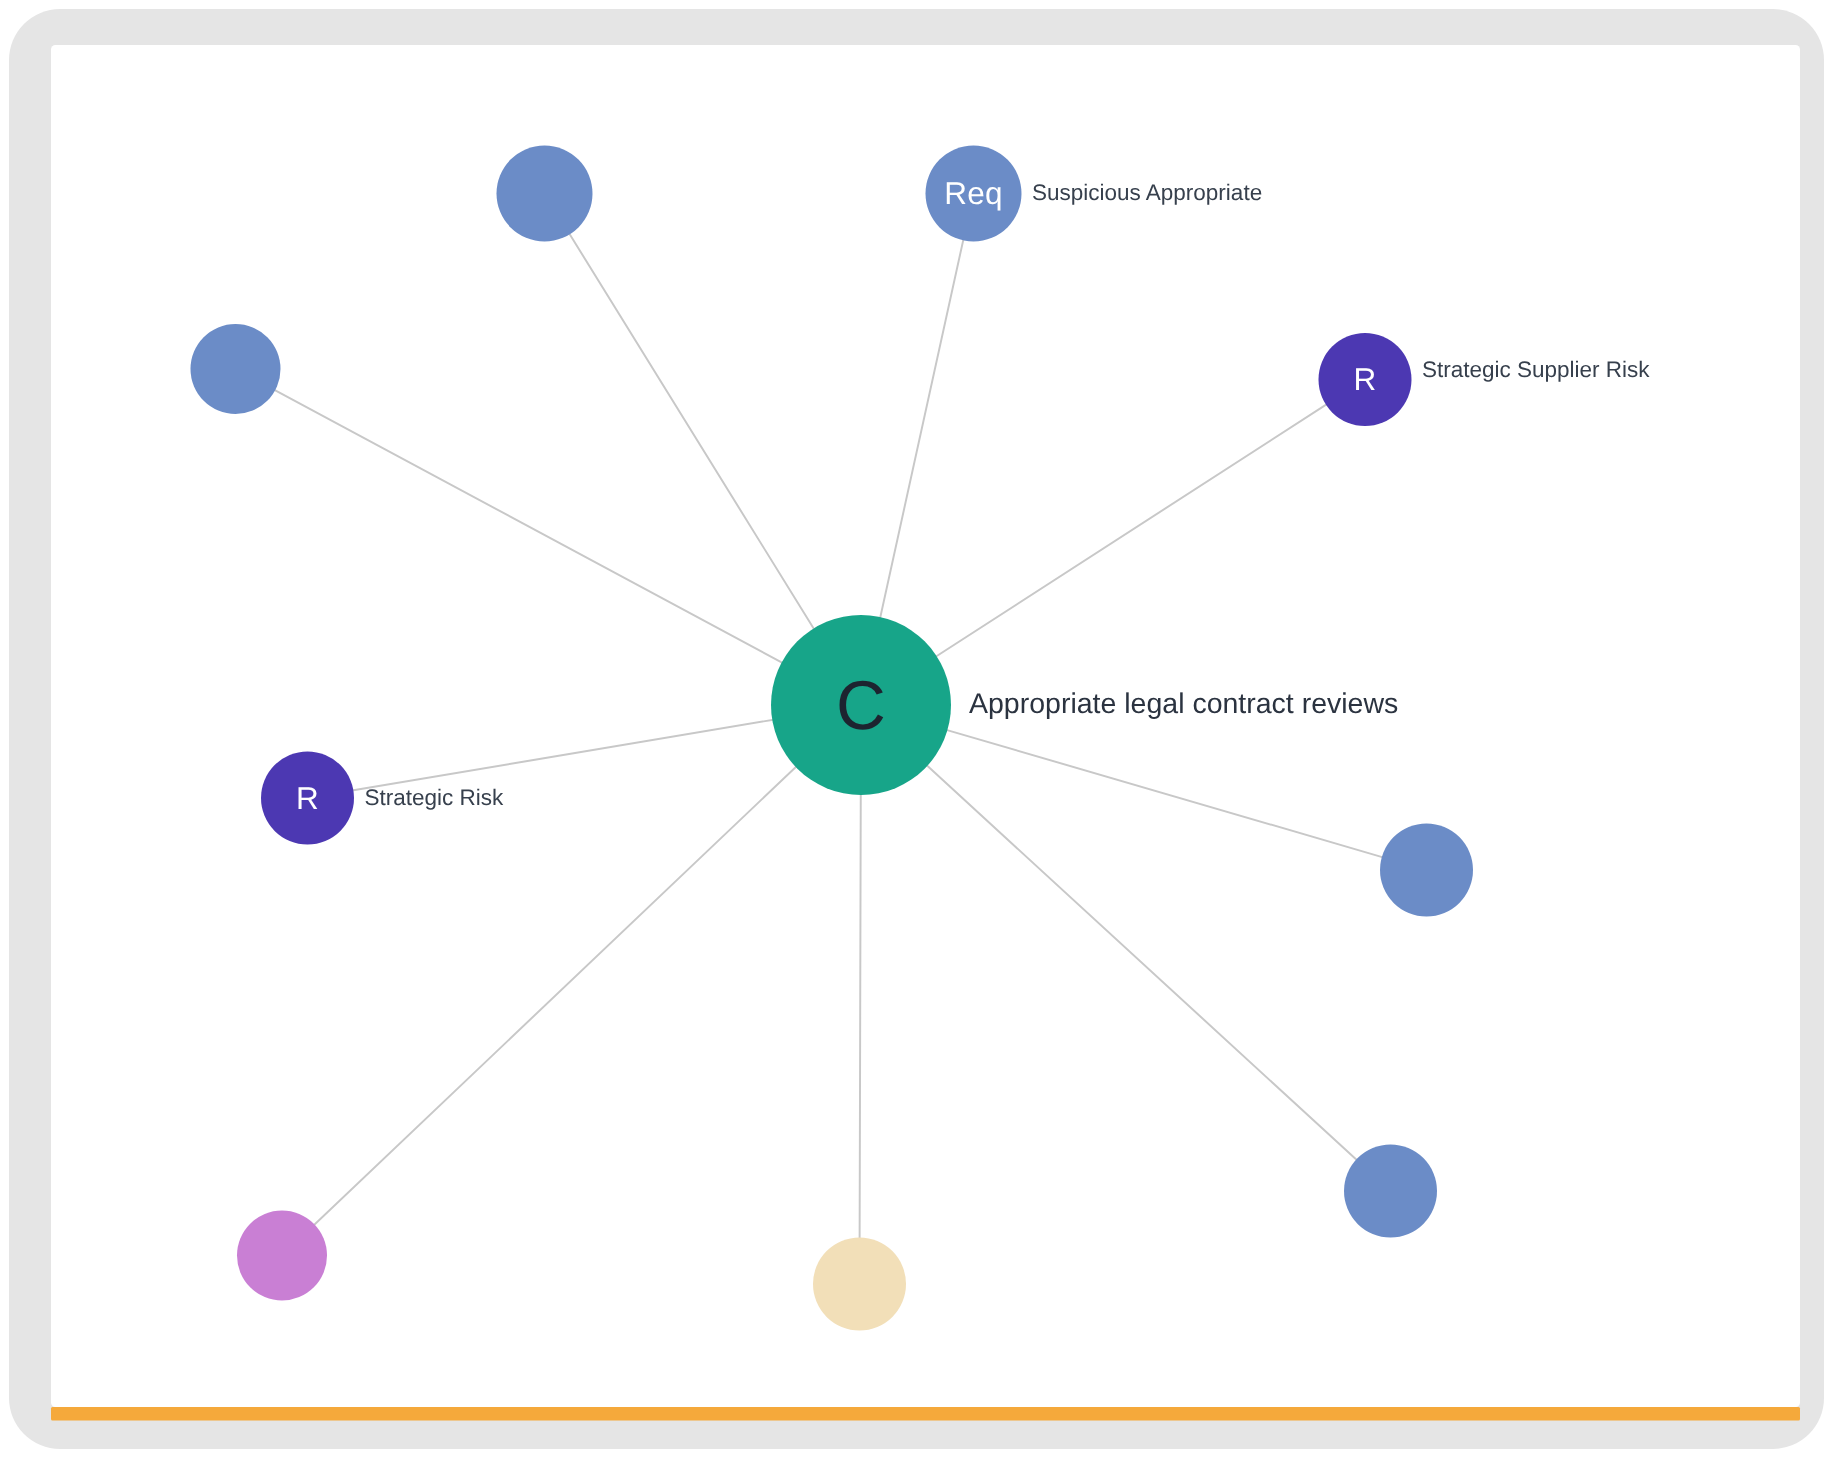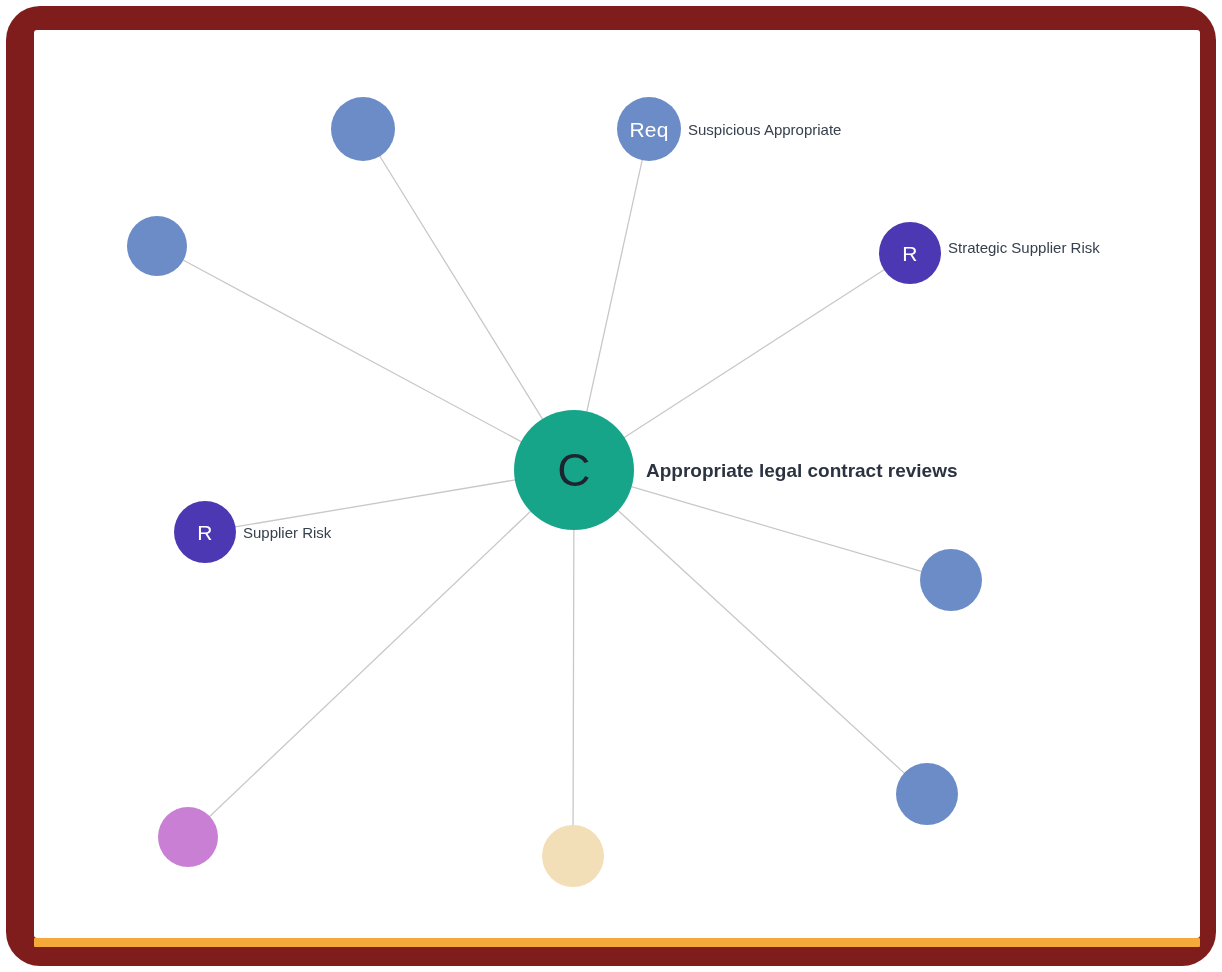--- a/index.html
+++ b/index.html
@@ -16,21 +16,21 @@
     overflow: hidden;
     background: #ffffff;
   }
   
   #window-frame {
     position: absolute;
     left: 6px;
     top: 6px;
     width: 1210px;
     height: 960px;
-    background: #7f1d1d;
+    background: #e5e5e5;
     border-radius: 34px;
     box-sizing: border-box;
   }
   #window-inner {
     position: absolute;
     left: 28px;
     top: 24px;
     width: 1166px;
     height: 908px;
     background: #ffffff;
@@ -88,21 +88,21 @@
     white-space: nowrap;
     color: #37404d;
     font-family: "Liberation Sans", sans-serif;
     font-size: 15px;
     line-height: 1;
     user-select: none;
   }
   .node-label.center-label {
     color: #2b3340;
     font-size: 19px;
-    font-weight: bold;
+    font-weight: normal;
   }
 </style>
 </head>
 <body>
 
 <div id="app-root">
 
   <div id="window-frame">
 
     <div id="window-inner">
@@ -126,21 +126,21 @@
             </div>
             <div class="node-label" style="left: 654px; top: 99px; transform: translateY(-50%);">Suspicious Appropriate</div>
             <div class="graph-node" style="left: 845px; top: 192px; width: 62px; height: 62px; background: rgb(76, 56, 178);">
               <span class="node-initial" style="font-size: 21px;">R</span>
             </div>
             <div class="node-label" style="left: 914px; top: 217px; transform: translateY(-50%);">Strategic Supplier Risk</div>
             <div class="graph-node" style="left: 93px; top: 186px; width: 60px; height: 60px; background: rgb(107, 140, 199);"></div>
             <div class="graph-node" style="left: 140px; top: 471px; width: 62px; height: 62px; background: rgb(76, 56, 178);">
               <span class="node-initial" style="font-size: 21px;">R</span>
             </div>
-            <div class="node-label" style="left: 209px; top: 502px; transform: translateY(-50%);">Supplier Risk</div>
+            <div class="node-label" style="left: 209px; top: 502px; transform: translateY(-50%);">Strategic Risk</div>
             <div class="graph-node" style="left: 886px; top: 519px; width: 62px; height: 62px; background: rgb(107, 140, 199);"></div>
             <div class="graph-node" style="left: 862px; top: 733px; width: 62px; height: 62px; background: rgb(107, 140, 199);"></div>
             <div class="graph-node" style="left: 124px; top: 777px; width: 60px; height: 60px; background: rgb(201, 127, 212);"></div>
             <div class="graph-node" style="left: 508px; top: 795px; width: 62px; height: 62px; background: rgb(242, 223, 184);"></div>
             <div class="graph-node" style="left: 480px; top: 380px; width: 120px; height: 120px; background: rgb(23, 165, 137);">
               <span class="node-initial center-initial" style="font-size: 46px;">C</span>
             </div>
             <div class="node-label center-label" style="left: 612px; top: 440px; transform: translateY(-50%);">Appropriate legal contract reviews</div>
           </div>
       </div>

